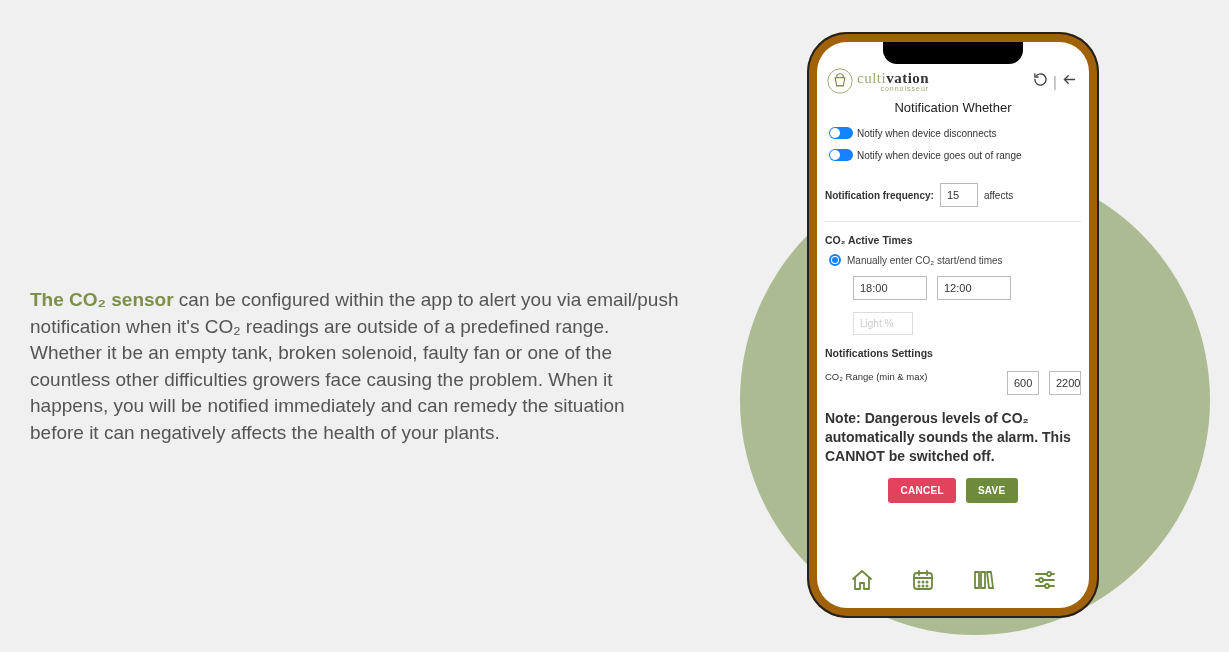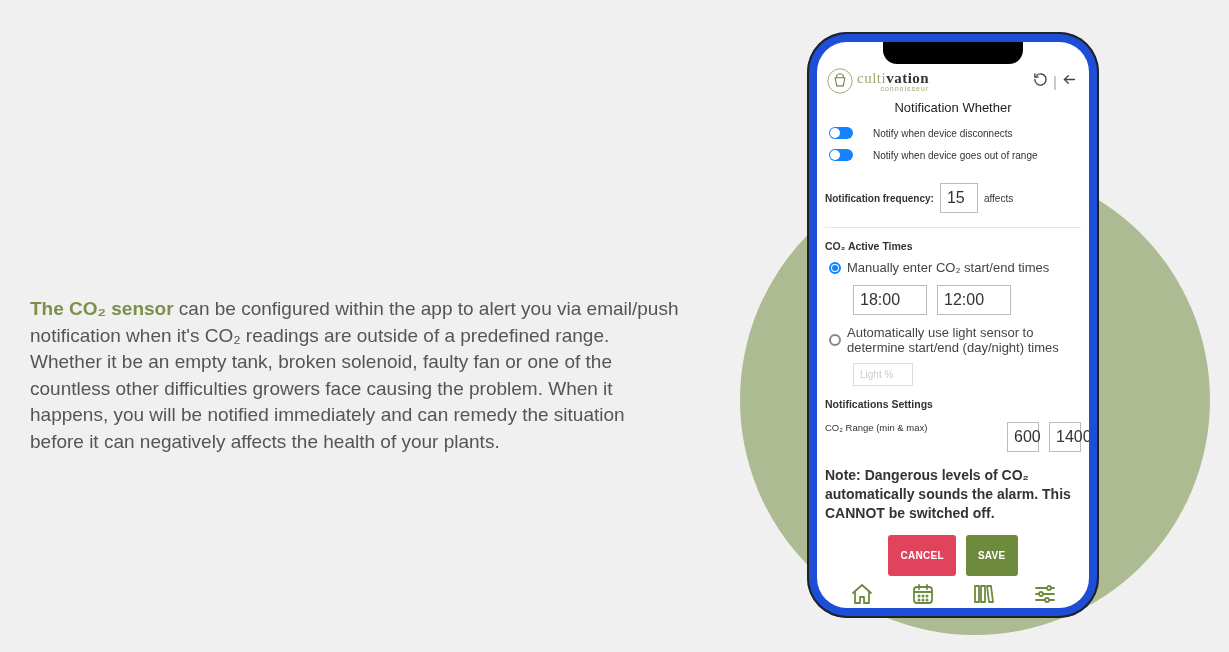--- a/index.html
+++ b/index.html
@@ -7,21 +7,21 @@
   body {
     background: #f0f0f0;
     font-family: "Segoe UI", Arial, sans-serif;
     position: relative;
     overflow: hidden;
   }
   
   .left-text {
     position: absolute;
     left: 30px;
-    top: 296px;
+    top: 287px;
     width: 650px;
     font-size: 19px;
     line-height: 1.4;
     color: #555;
   }
   .left-text .lead {
     color: #7d8f4a;
     font-weight: 600;
   }
   
@@ -34,21 +34,21 @@
     border-radius: 50%;
     background: #acbb91;
   }
   
   .phone {
     position: absolute;
     left: 807px;
     top: 32px;
     width: 292px;
     height: 586px;
-    background: #1d4ed8;
+    background: #a16207;
     border-radius: 40px;
     padding: 10px;
     box-shadow: inset 0 0 0 2px #222;
   }
   .phone-inner {
     width: 100%;
     height: 100%;
     background: #fff;
     border-radius: 30px;
     position: relative;
@@ -112,21 +112,21 @@
   .hdr-icons { display: flex; align-items: center; gap: 5px; color: #444; font-size: 15px; }
   .hdr-sep { color: #aaa; }
   .page-title {
     text-align: center;
     font-size: 13px;
     margin: 4px 0 8px;
     color: #222;
   }
   
   .toggle-row {
-    display: flex; align-items: center; gap: 20px;
+    display: flex; align-items: center; gap: 4px;
     margin: 4px 0 6px 4px;
   }
   .switch {
     width: 24px; height: 12px; border-radius: 6px;
     background: #1583ff; position: relative; flex: 0 0 24px;
   }
   .switch::after {
     content: ""; position: absolute; left: 1px; top: 1px;
     width: 10px; height: 10px; border-radius: 50%; background: #fff;
   }
@@ -134,55 +134,55 @@
   
   .freq-row {
     display: flex; align-items: center; gap: 6px;
     margin: 16px 0 10px 0;
   }
   .freq-row .fl { font-size: 10px; font-weight:600; color:#333; }
   .freq-row .unit { font-size: 10px; color:#333; }
   .inp {
     border: 1px solid #bbb;
     padding: 5px 6px;
-    font-size: 16px;
+    font-size: 11px;
     background: #fff;
     color:#333;
     text-align:left;
   }
   .inp.small { width: 38px; }
   .inp.time  { width: 74px; }
   .inp.wide  { width: 32px; text-align:center;}
   hr.sep { border: none; border-top: 1px solid #e5e5e5; margin: 4px 0 8px; }
   .sect-title { font-size: 10.5px; font-weight: 700; margin: 4px 0 6px; }
   .radio-row { display: flex; align-items: center; gap: 6px; margin: 2px 0 4px 4px; }
   .radio {
     width: 12px; height: 12px; border: 2px solid #1583ff; border-radius: 50%;
     display: flex; align-items: center; justify-content: center; flex:0 0 12px;
   }
   .radio.sel::after { content: ""; width: 6px; height: 6px; border-radius: 50%; background: #1583ff; }
   .radio.unsel { border-color: #888; }
-  .radio-lbl { font-size: 13px; color: #444; }
+  .radio-lbl { font-size: 10px; color: #444; }
   .time-pair { display: flex; gap: 10px; margin: 6px 0 8px 28px; }
   .light-box {
     margin: 4px 0 8px 28px;
     border: 1px solid #ddd;
     color: #ccc;
     font-size: 10px;
     padding: 5px 6px;
     width: 60px;
   }
   .range-row { display:flex; align-items:flex-start; gap:10px; margin: 6px 0; }
   .range-row .rl { font-size: 9.5px; flex: 1; }
   .note { font-size: 14px; font-weight: 700; color: #333; margin: 8px 0 10px; line-height:1.35; }
   
   .btn-row { display:flex; justify-content:center; gap:10px; margin-top: 2px; }
   .btn {
     border: none; border-radius: 3px;
-    padding: 15px 12px; font-size: 10px; font-weight: 600;
+    padding: 7px 12px; font-size: 10px; font-weight: 600;
     color: #fff; letter-spacing: .3px;
   }
   .btn.cancel { background: #e1425c; }
   .btn.save   { background: #6e8a3d; }
   
   .bottom-nav {
     margin-top: auto;
     display: flex; justify-content: space-around; align-items: center;
     padding: 6px 6px 8px;
   }
@@ -257,31 +257,27 @@
 
       <div class="radio-row">
         <div class="radio sel"></div>
         <div class="radio-lbl">Manually enter CO₂ start/end times</div>
       </div>
       <div class="time-pair">
         <span class="inp time">18:00</span>
         <span class="inp time">12:00</span>
       </div>
 
-      <div class="radio-row">
-        <div class="radio unsel"></div>
-        <div class="radio-lbl">Automatically use light sensor to determine start/end (day/night) times</div>
-      </div>
       <div class="light-box">Light %</div>
 
       <div class="sect-title">Notifications Settings</div>
       <div class="range-row">
         <span class="rl">CO₂ Range (min &amp; max)</span>
         <span class="inp wide">600</span>
-        <span class="inp wide">1400</span>
+        <span class="inp wide">2200</span>
       </div>
 
       <div class="note">Note: Dangerous levels of CO₂ automatically sounds the alarm. This CANNOT be switched off.</div>
 
       <div class="btn-row">
         <button class="btn cancel">CANCEL</button>
         <button class="btn save">SAVE</button>
       </div>
 
       <div class="bottom-nav">

